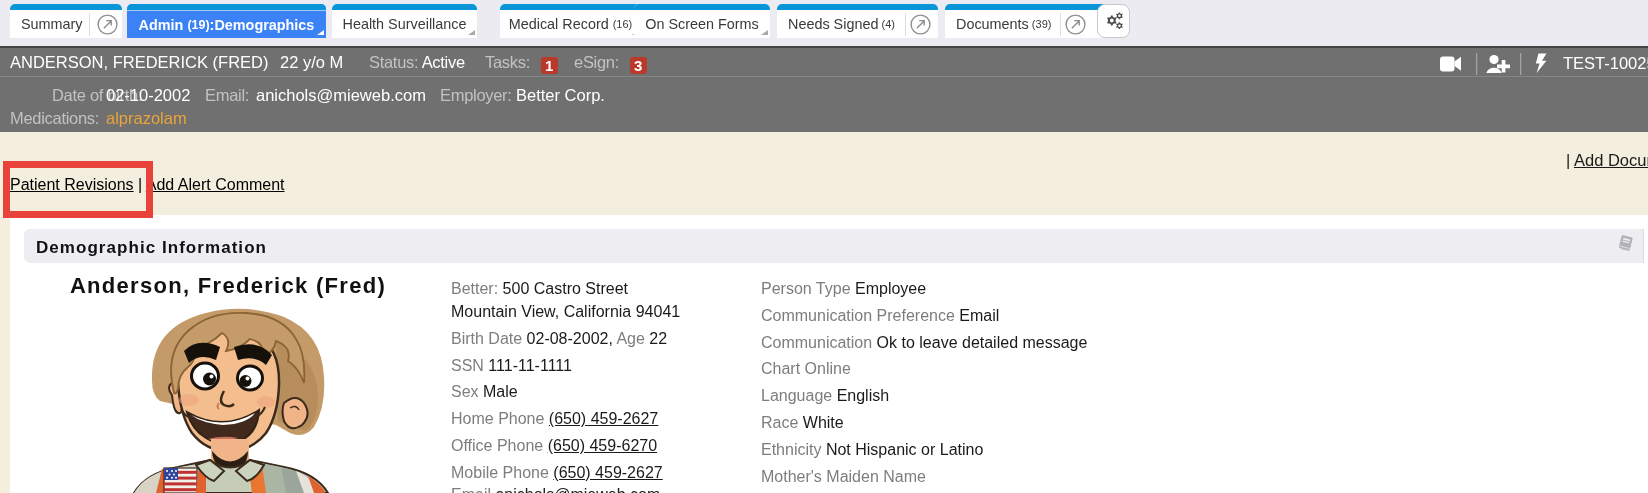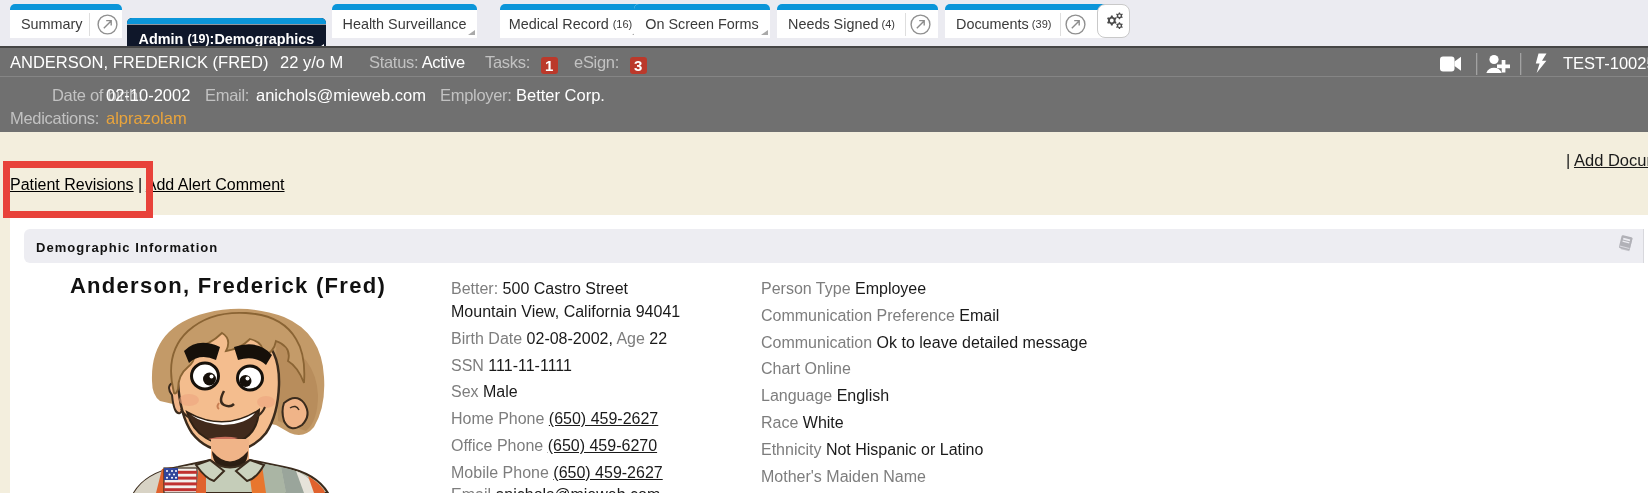--- a/index.html
+++ b/index.html
@@ -4,21 +4,21 @@
 <style>
 * { margin:0; padding:0; box-sizing:border-box; }
 html,body { width:1648px; height:493px; overflow:hidden; }
 body { font-family:"Liberation Sans", sans-serif; background:#f3eedd; position:relative; }
 
 
 .tabbar { position:absolute; left:0; top:0; width:1648px; height:46px; background:#ebebf1; }
 .tab { position:absolute; top:4px; height:34px; border-radius:5px 5px 0 0; background:#fff; overflow:visible; }
 .tab .strip { position:absolute; left:0; top:0; width:100%; height:6px; background:#0b95d9; border-radius:5px 5px 0 0; }
 .tab .lbl { position:absolute; left:0; top:6px; right:0; bottom:0; display:flex; align-items:center; justify-content:center; font-size:14.4px; color:#3a3a3a; white-space:nowrap; }
-.tab.active { background:#0f172a;margin-top:14px; }
+.tab.active { background:#3b82f6; }
 .tab.active .lbl { color:#fff; font-weight:bold; border-top:1px solid rgba(255,255,255,0.55); }
 .tab .tri { position:absolute; right:2px; bottom:3px; width:0; height:0; border-left:7px solid transparent; border-bottom:5.5px solid #a9a9a9; }
 .tab.active .tri { border-bottom-color:#fff; }
 .smallnum { font-size:11px; }
 .popout { display:inline-block; width:23px; height:23px; }
 .tabsep { position:absolute; top:9px; bottom:2px; width:1px; background:#dedede; }
 .gearbtn { position:absolute; left:1097px; top:4px; width:33px; height:34px; background:#fff; border:1px solid #c9c9c9; border-radius:8px; display:flex; align-items:center; justify-content:center; }
 
 
 .banner { position:absolute; left:0; top:46px; width:1648px; height:86px; background:#707070; border-top:2px solid #454545; color:#fff; font-size:16.5px; }
@@ -34,21 +34,21 @@
 
 .adddoc { position:absolute; left:1566px; top:151px; font-size:16.5px; color:#1a1a1a; white-space:nowrap; }
 .adddoc b { text-decoration:underline; font-weight:normal; }
 .patlinks { position:absolute; left:10px; top:176px; font-size:16px; color:#000; white-space:nowrap; }
 .patlinks a { color:#000; text-decoration:underline; }
 .redrect { position:absolute; left:3px; top:161px; width:150px; height:57px; border:7px solid #e8423a; z-index:10; }
 
 
 .panel { position:absolute; left:10px; top:215px; width:1648px; height:400px; background:#fff; }
 .phead { position:absolute; left:14px; top:14px; width:1620px; height:34px; background:#ededf2; border-radius:6px 0 0 6px; border-right:1px solid #d8d8dd; }
-.phead .t { position:absolute; left:12px; top:0; height:37px; display:flex; align-items:center; font-size:13px; font-weight:bold; color:#111; letter-spacing:1.05px; }
+.phead .t { position:absolute; left:12px; top:0; height:37px; display:flex; align-items:center; font-size:17px; font-weight:bold; color:#111; letter-spacing:1.05px; }
 .phead .bk { position:absolute; right:8px; top:6px; }
 
 .pname { position:absolute; left:18px; top:58px; width:400px; text-align:center; font-size:22px; font-weight:bold; color:#111; white-space:nowrap; letter-spacing:1.3px; }
 .avatar { position:absolute; left:116px; top:88px; }
 
 .col { position:absolute; font-size:16px; color:#1a1a1a; }
 .col .row { line-height:23px; margin-bottom:3.8px; }
 .col .lab { color:#7d7d7d; }
 .col a { color:#1a1a1a; text-decoration:underline; }
 .col2 { left:441px; top:62px; width:300px; }

